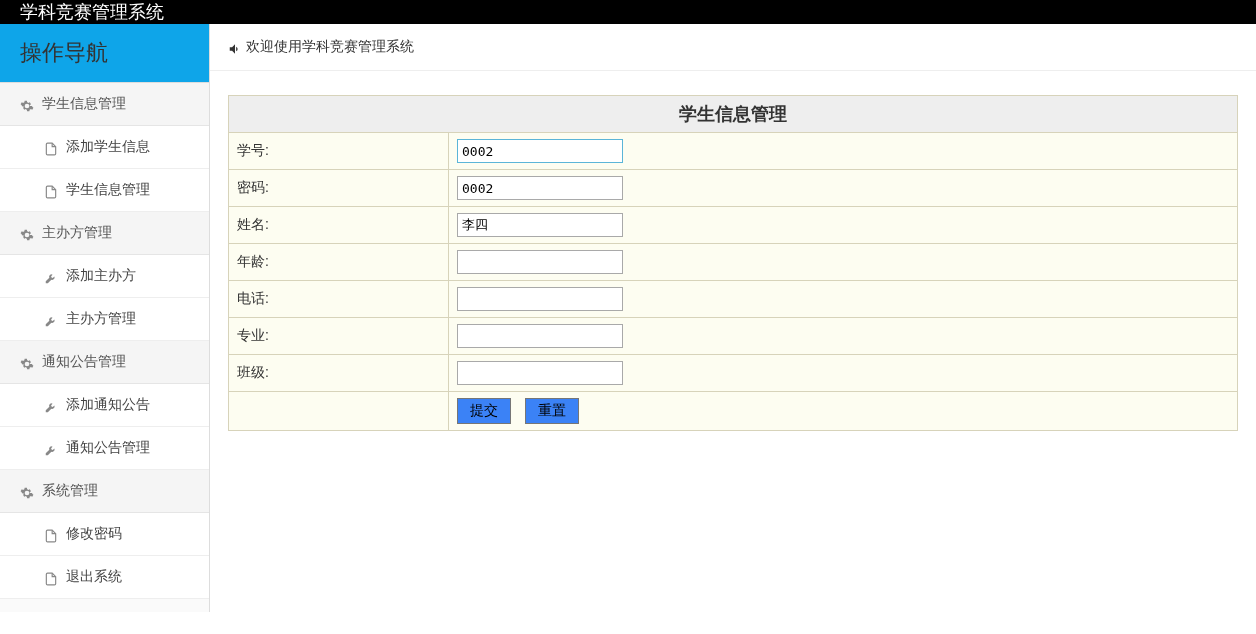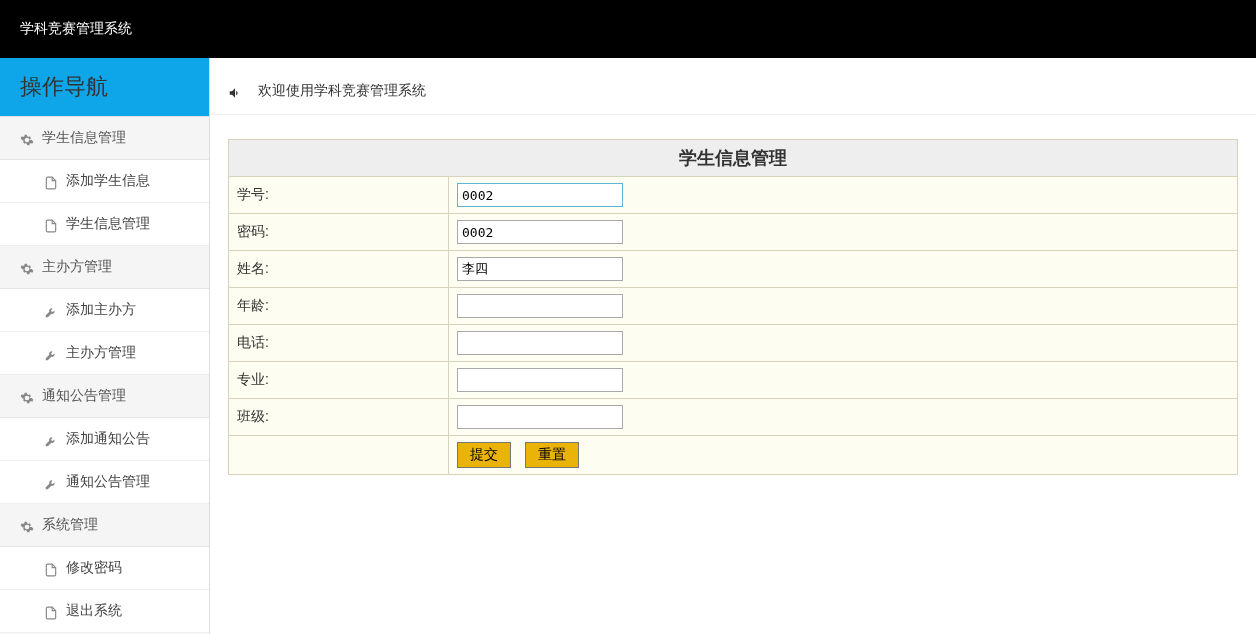--- a/index.html
+++ b/index.html
@@ -1,22 +1,22 @@
 <!DOCTYPE html>
 <html><head>
   <meta charset="utf-8">
   <style>
     * { margin: 0; padding: 0; box-sizing: border-box; }
     body { font-family: "Microsoft YaHei", SimSun, Arial, sans-serif; font-size: 14px; color: #333; background: #fff; }
     
     .header {
       background: #000;
       color: #fff;
-      padding: 20px 20px;
-      font-size: 14px;
+      padding: 0 20px;
+      font-size: 18px;
     }
     
     .container {
       display: flex;
       height: calc(100vh - 46px);
     }
     
     .sidebar {
       width: 210px;
       background: #fafafa;
@@ -57,24 +57,23 @@
     .main {
       flex: 1;
       display: flex;
       flex-direction: column;
     }
     
     .welcome-bar {
       padding: 14px 18px;
       display: flex;
       align-items: center;
-      gap: 16px;
+      gap: 4px;
       color: #333;
       border-bottom: 1px solid #eee;
-      margin-top: 10px;
     }
     
     .content {
       padding: 24px 18px;
     }
     
     .form-table {
       width: 100%;
       border-collapse: collapse;
       border: 1px solid #d7d3ba;
@@ -124,21 +123,21 @@
     .form-input select {
       border: 1px solid #767676;
       padding: 1px 2px;
       font-size: 14px;
       background: #efefef;
     }
     
     .btn {
       padding: 3px 12px;
       border: 1px solid #767676;
-      background: #eab308;
+      background: #3b82f6;
       cursor: pointer;
       font-size: 14px;
       margin-right: 10px;
     }
     
     .icon {
       display: inline-block;
       width: 14px;
       height: 14px;
       flex-shrink: 0;

